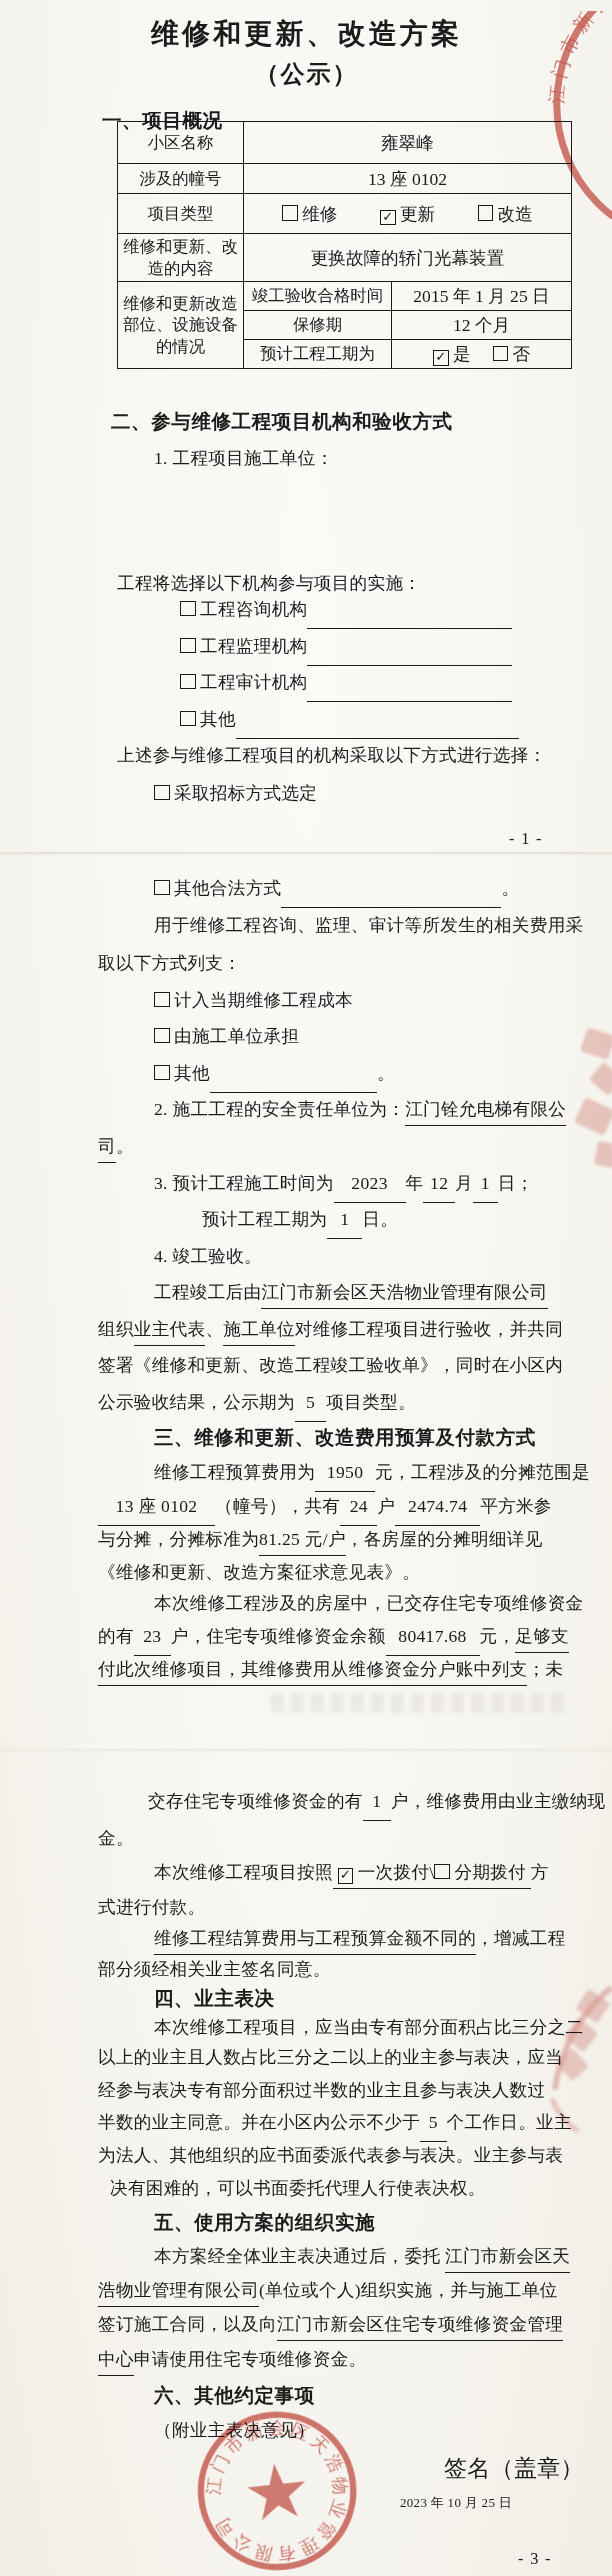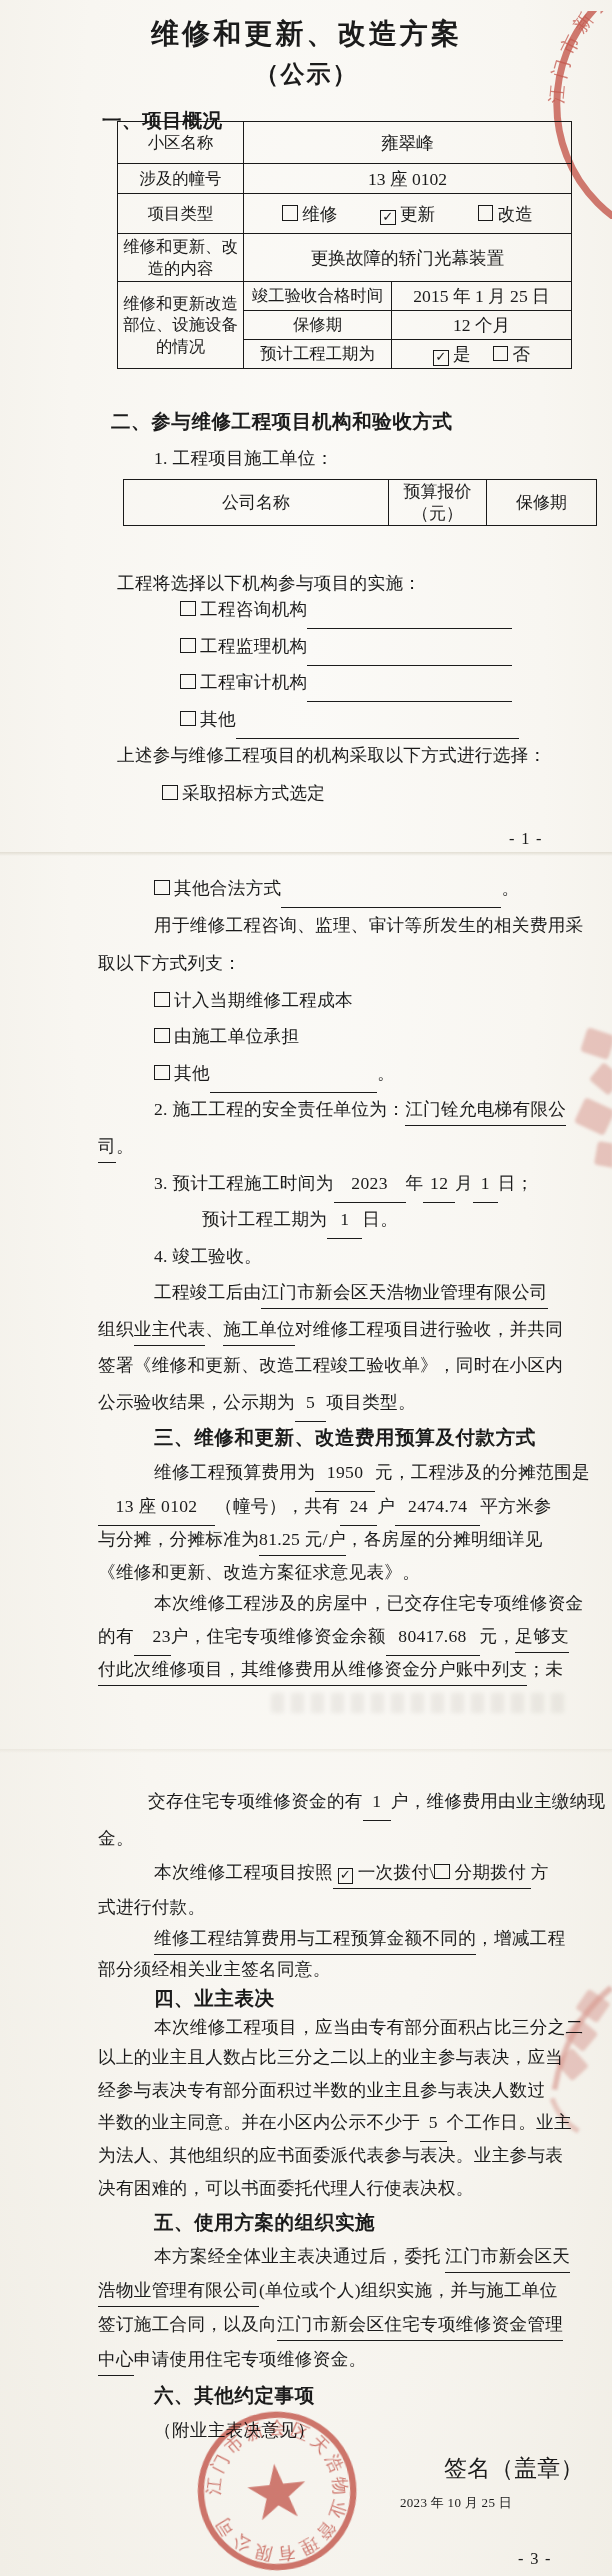--- a/index.html
+++ b/index.html
@@ -92,35 +92,30 @@
 <div class="ln hd" style="left:111px;top:409px">二、参与维修工程项目机构和验收方式</div>
 <div class="ln" style="left:154px;top:446px">1. 工程项目施工单位：</div>
 
 <table class="t2" style="left:123px;top:479px;width:472px">
   <colgroup>
       <col style="width:265px">
       <col style="width:98px">
       <col style="width:110px">
     </colgroup>
   <tbody>
-      <tr style="height:45px">
-    <th>公司名称</th>
-    <th>预算报价（元）</th>
-    <th>保修期</th>
-  </tr>
 </tbody>
   </table>
 
 <div class="ln" style="left:117px;top:571px"><span class="">工程将选择以下机构参与项目的实施：</span></div>
 <div class="ln" style="left:180px;top:597px"><span class="cb"></span><span class="">工程咨询机构</span><span class="u blank" style="min-width: 205px;">&nbsp;</span></div>
 <div class="ln" style="left:180px;top:634px"><span class="cb"></span><span class="">工程监理机构</span><span class="u blank" style="min-width: 205px;">&nbsp;</span></div>
 <div class="ln" style="left:180px;top:670px"><span class="cb"></span><span class="">工程审计机构</span><span class="u blank" style="min-width: 205px;">&nbsp;</span></div>
 <div class="ln" style="left:180px;top:707px"><span class="cb"></span><span class="">其他</span><span class="u blank" style="min-width: 283px;">&nbsp;</span></div>
 <div class="ln" style="left:117px;top:743px"><span class="">上述参与维修工程项目的机构采取以下方式进行选择：</span></div>
-<div class="ln" style="left:162px;top:781px"><span class="cb"></span><span class="">采取招标方式选定</span></div>
+<div class="ln" style="left:154px;top:781px"><span class="cb"></span><span class="">采取招标方式选定</span></div>
 <div class="pagenum" style="left:509px;top:829px">- 1 -</div>
 <div class="pagebreak" style="top:852px"></div>
 
 <div class="ln" style="left:154px;top:876px"><span class="cb"></span><span class="">其他合法方式</span><span class="u blank" style="min-width: 220px;">&nbsp;</span><span class="">。</span></div>
 <div class="ln" style="left:154px;top:913px"><span class="">用于维修工程咨询、监理、审计等所发生的相关费用采</span></div>
 <div class="ln" style="left:98px;top:951px"><span class="">取以下方式列支：</span></div>
 <div class="ln" style="left:154px;top:988px"><span class="cb"></span><span class="">计入当期维修工程成本</span></div>
 <div class="ln" style="left:154px;top:1024px"><span class="cb"></span><span class="">由施工单位承担</span></div>
 <div class="ln" style="left:154px;top:1061px"><span class="cb"></span><span class="">其他</span><span class="u blank" style="min-width: 167px;">&nbsp;</span><span class="">。</span></div>
 <div class="ln" style="left:154px;top:1097px"><span class="">2. 施工工程的安全责任单位为：</span><span class="u ">江门铨允电梯有限公</span></div>
@@ -131,38 +126,38 @@
 <div class="ln" style="left:154px;top:1280px"><span class="">工程竣工后由</span><span class="u ">江门市新会区天浩物业管理有限公司</span></div>
 <div class="ln" style="left:98px;top:1317px"><span class="">组织</span><span class="u ">业主代表</span><span class="">、</span><span class="u ">施工单位</span><span class="">对维修工程项目进行验收，并共同</span></div>
 <div class="ln" style="left:98px;top:1353px"><span class="">签署《维修和更新、改造工程竣工验收单》，同时在小区内</span></div>
 <div class="ln" style="left:98px;top:1390px"><span class="">公示验收结果，公示期为</span><span class="u blank" style="min-width: 31.5px;">5</span><span class="">项目类型。</span></div>
 <div class="ln hd" style="left:154px;top:1425px">三、维修和更新、改造费用预算及付款方式</div>
 <div class="ln" style="left:154px;top:1460px"><span class="">维修工程预算费用为</span><span class="u blank" style="min-width: 60px;">1950</span><span class="">元，工程涉及的分摊范围是</span></div>
 <div class="ln" style="left:98px;top:1494px"><span class="u blank" style="min-width: 117px;">13 座 0102</span><span class="">（幢号），共有</span><span class="u blank" style="min-width: 37px;">24</span><span class="">户</span><span class="u blank" style="min-width: 85px;">2474.74</span><span class="">平方米参</span></div>
 <div class="ln" style="left:98px;top:1527px"><span class="">与分摊，分摊标准为</span><span class="u ">81.25 元/户</span><span class="">，各房屋的分摊明细详见</span></div>
 <div class="ln" style="left:98px;top:1560px"><span class="">《维修和更新、改造方案征求意见表》。</span></div>
 <div class="ln" style="left:154px;top:1591px"><span class="">本次维修工程涉及的房屋中，已交存住宅专项维修资金</span></div>
-<div class="ln" style="left:98px;top:1624px"><span class="">的有</span><span class="u blank" style="min-width: 37px; text-align: right;">23</span><span class="">户，住宅专项维修资金余额</span><span class="u blank" style="min-width: 94px;">80417.68</span><span class="">元，</span><span class="u ">足够支</span></div>
+<div class="ln" style="left:98px;top:1624px"><span class="">的有</span><span class="u blank" style="min-width: 37px;">23</span><span class="">户，住宅专项维修资金余额</span><span class="u blank" style="min-width: 94px;">80417.68</span><span class="">元，</span><span class="u ">足够支</span></div>
 <div class="ln" style="left:98px;top:1657px"><span class="u ">付此次维修项目，其维修费用从维修资金分户账中列支</span><span class="">；未</span></div>
 <div class="smudge"></div>
 <div class="pagebreak" style="top:1749px;opacity:.5"></div>
 
 <div class="ln" style="left:148px;top:1789px"><span class="">交存住宅专项维修资金的有</span><span class="u blank" style="min-width: 28px;">1</span><span class="">户，维修费用由业主缴纳现</span></div>
 <div class="ln" style="left:98px;top:1826px"><span class="">金。</span></div>
 <div class="ln" style="left:154px;top:1860px"><span class="">本次维修工程项目按照</span><span class="u"><span class=""> </span><span class="cb">✓</span><span class="">一次拨付\</span><span class="cb"></span><span class="">分期拨付 </span></span><span class=""> 方</span></div>
 <div class="ln" style="left:98px;top:1895px"><span class="">式进行付款。</span></div>
 <div class="ln" style="left:154px;top:1926px"><span class="u ">维修工程结算费用与工程预算金额不同的</span><span class="">，增减工程</span></div>
 <div class="ln" style="left:98px;top:1957px"><span class="">部分须经相关业主签名同意。</span></div>
 <div class="ln hd" style="left:154px;top:1986px">四、业主表决</div>
 <div class="ln" style="left:154px;top:2015px"><span class="">本次维修工程项目，应当由专有部分面积占比三分之二</span></div>
 <div class="ln" style="left:98px;top:2045px"><span class="">以上的业主且人数占比三分之二以上的业主参与表决，应当</span></div>
 <div class="ln" style="left:98px;top:2078px"><span class="">经参与表决专有部分面积过半数的业主且参与表决人数过</span></div>
 <div class="ln" style="left:98px;top:2110px"><span class="">半数的业主同意。并在小区内公示不少于</span><span class="u blank" style="min-width: 26.5px;">5</span><span class="">个工作日。业主</span></div>
 <div class="ln" style="left:98px;top:2143px"><span class="">为法人、其他组织的应书面委派代表参与表决。业主参与表</span></div>
-<div class="ln" style="left:98px;top:2176px"><span class="">决有困难的，可以书面委托代理人行使表决权。</span></div>
+<div class="ln" style="left:110px;top:2176px"><span class="">决有困难的，可以书面委托代理人行使表决权。</span></div>
 <div class="ln hd" style="left:154px;top:2210px">五、使用方案的组织实施</div>
 <div class="ln" style="left:154px;top:2244px"><span class="">本方案经全体业主表决通过后，委托 </span><span class="u ">江门市新会区天</span></div>
 <div class="ln" style="left:98px;top:2278px"><span class="u ">浩物业管理有限公司</span><span class="">(单位或个人)组织实施，并与施工单位</span></div>
 <div class="ln" style="left:98px;top:2312px"><span class="">签订施工合同，以及向</span><span class="u ">江门市新会区住宅专项维修资金管理</span></div>
 <div class="ln" style="left:98px;top:2347px"><span class="u ">中心</span><span class="">申请使用住宅专项维修资金。</span></div>
 <div class="ln hd" style="left:154px;top:2383px">六、其他约定事项</div>
 <div class="ln" style="left:154px;top:2418px"><span class="">（附业主表决意见）</span></div>
 
 <div class="ln" style="left:444px;top:2456px;font-size:23px">签名（盖章）</div>
 <div class="ln" style="left:400px;top:2490px;font-size:13px">2023 年 10 月 25 日</div>

